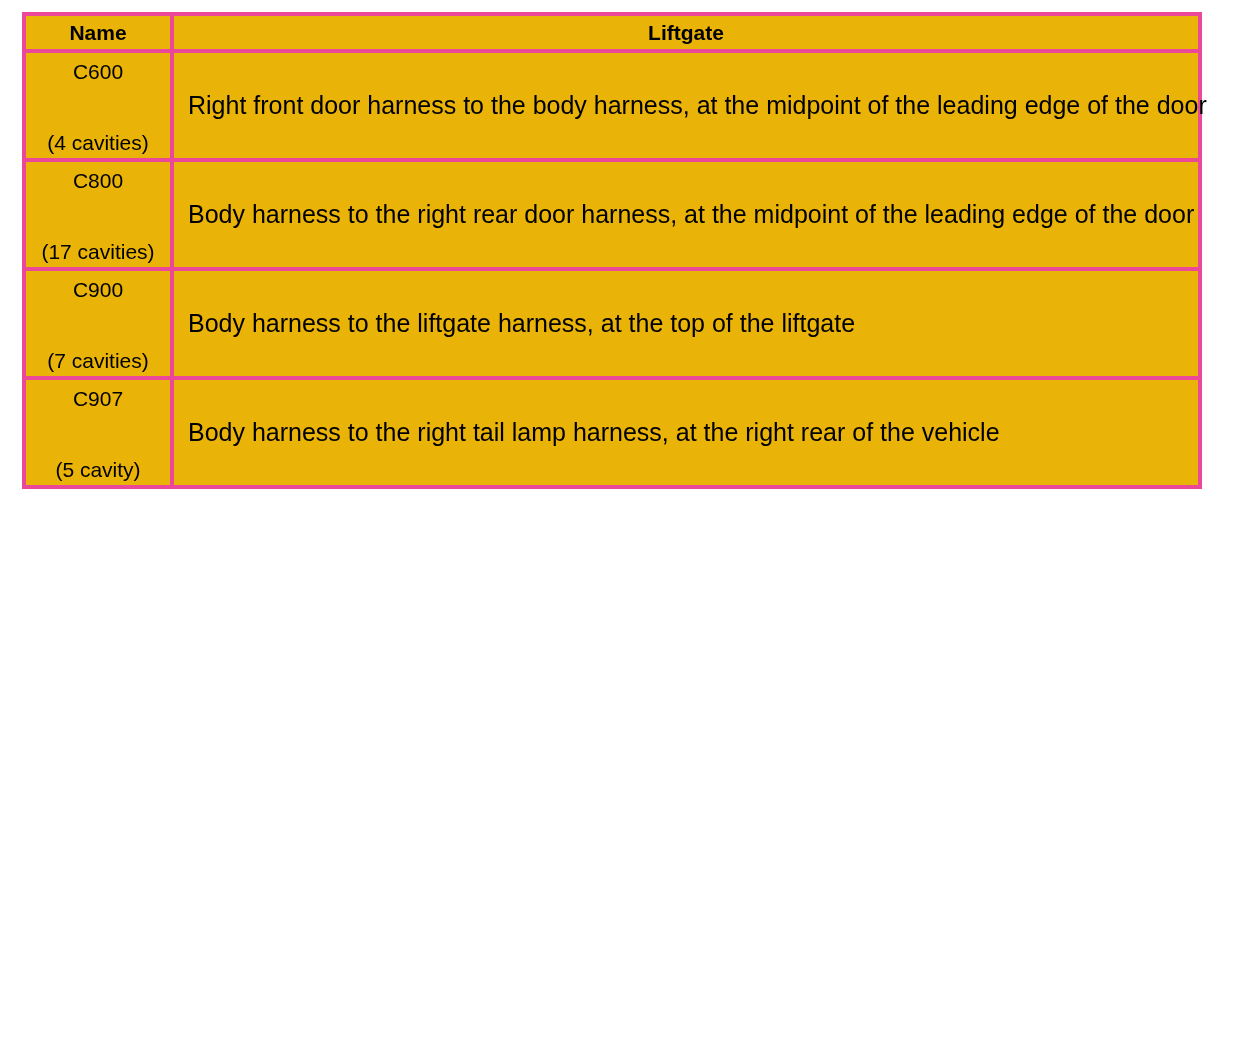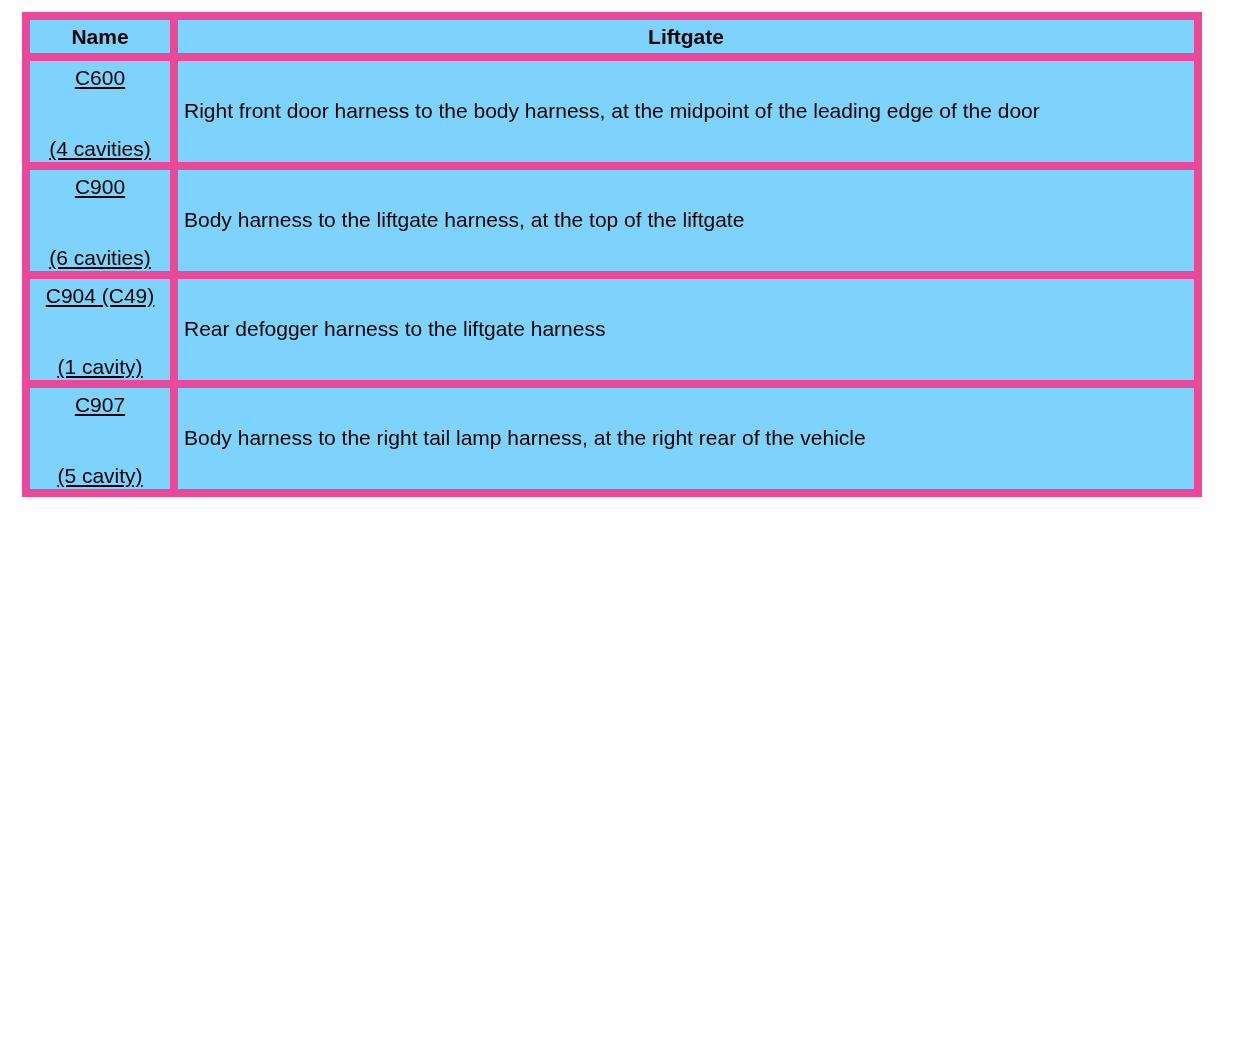--- a/index.html
+++ b/index.html
@@ -19,24 +19,24 @@
     position: absolute;
     left: 22px;
     top: 12px;
     width: 1180px;
     border-collapse: collapse;
     table-layout: fixed;
     background: #ffffff;
   }
   table.connector-table th,
   table.connector-table td {
-    border: 8px solid #ec4899;
+    border: 4px solid #ec4899;
     padding: 0;
     vertical-align: middle;
-    background: #7dd3fc;
+    background: #eab308;
   }
   col.name-col { width: 148px; }
   tr.header-row th {
     height: 33px;
     font-size: 21px;
     font-weight: bold;
     text-align: center;
     line-height: 1;
   }
   tr.data-row { height: 109px; }
@@ -44,25 +44,24 @@
     height: 101px;
     display: flex;
     flex-direction: column;
     justify-content: space-between;
     align-items: center;
     padding: 6px 1px 3px 1px;
     box-sizing: border-box;
     font-size: 21px;
     line-height: 1;
     text-align: center;
-    text-decoration: underline;
   }
   .location-cell-inner {
-    padding-left: 6px;
-    font-size: 21px;
+    padding-left: 14px;
+    font-size: 25px;
     line-height: 1.15;
     text-align: left;
     white-space: nowrap;
   }
 </style>
 </head>
 <body>
 
 <div class="page">
   <table class="connector-table">
@@ -82,45 +81,45 @@
             <span>C600</span>
             <span>(4 cavities)</span>
           </div>
         </td>
         <td>
           <div class="location-cell-inner">Right front door harness to the body harness, at the midpoint of the leading edge of the door</div>
         </td>
       </tr>
 
 
+      <tr class="data-row">
+        <td>
+          <div class="name-cell-inner">
+            <span>C800</span>
+            <span>(17 cavities)</span>
+          </div>
+        </td>
+        <td>
+          <div class="location-cell-inner">Body harness to the right rear door harness, at the midpoint of the leading edge of the door</div>
+        </td>
+      </tr>
 
       <tr class="data-row">
         <td>
           <div class="name-cell-inner">
             <span>C900</span>
-            <span>(6 cavities)</span>
+            <span>(7 cavities)</span>
           </div>
         </td>
         <td>
           <div class="location-cell-inner">Body harness to the liftgate harness, at the top of the liftgate</div>
         </td>
       </tr>
 
 
-      <tr class="data-row">
-        <td>
-          <div class="name-cell-inner">
-            <span>C904 (C49)</span>
-            <span>(1 cavity)</span>
-          </div>
-        </td>
-        <td>
-          <div class="location-cell-inner">Rear defogger harness to the liftgate harness</div>
-        </td>
-      </tr>
 
 
 
       <tr class="data-row">
         <td>
           <div class="name-cell-inner">
             <span>C907</span>
             <span>(5 cavity)</span>
           </div>
         </td>

